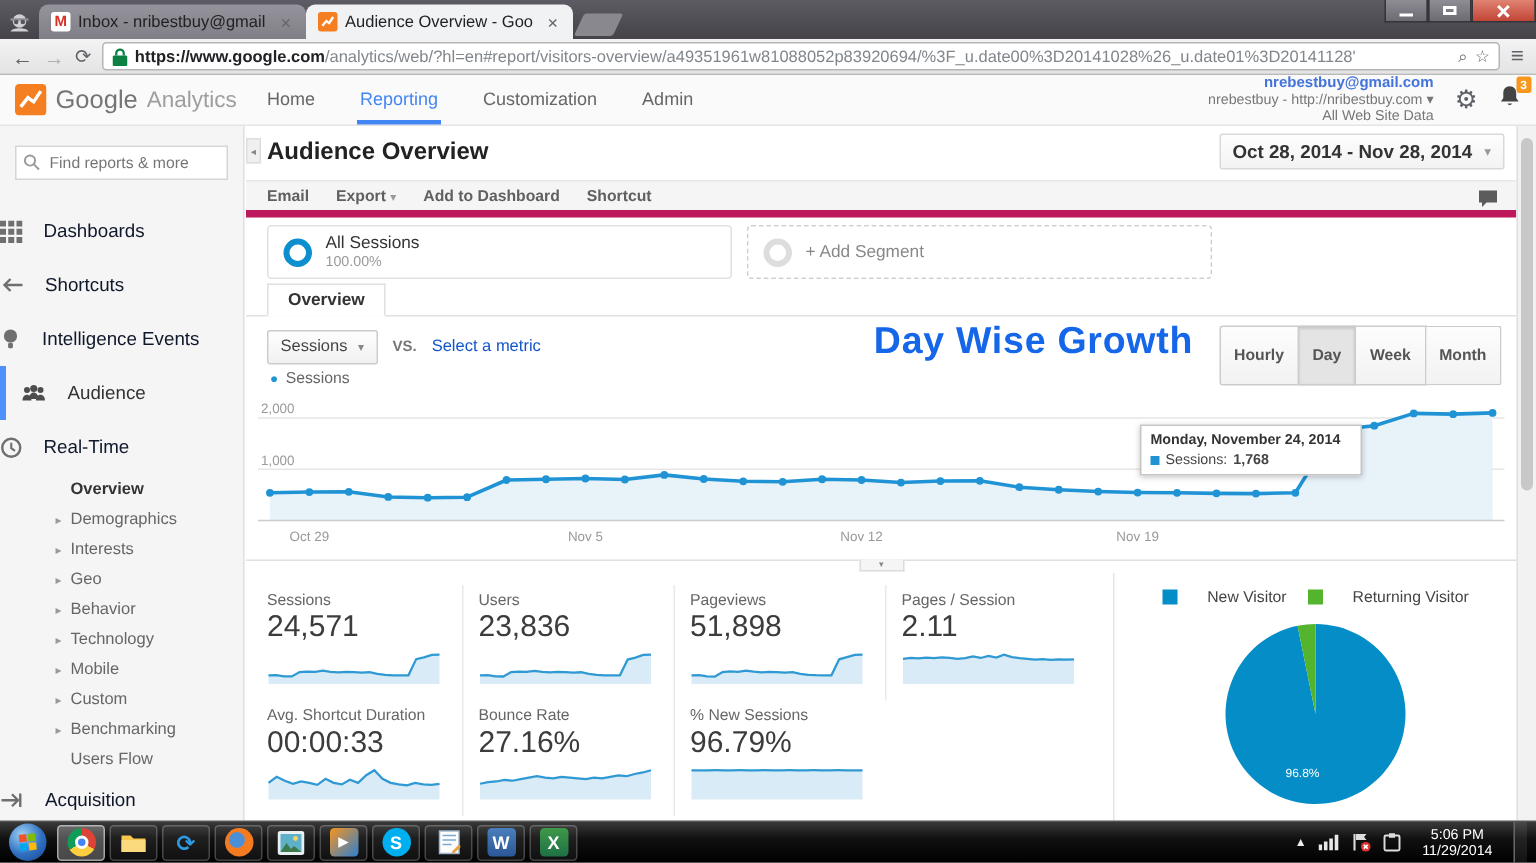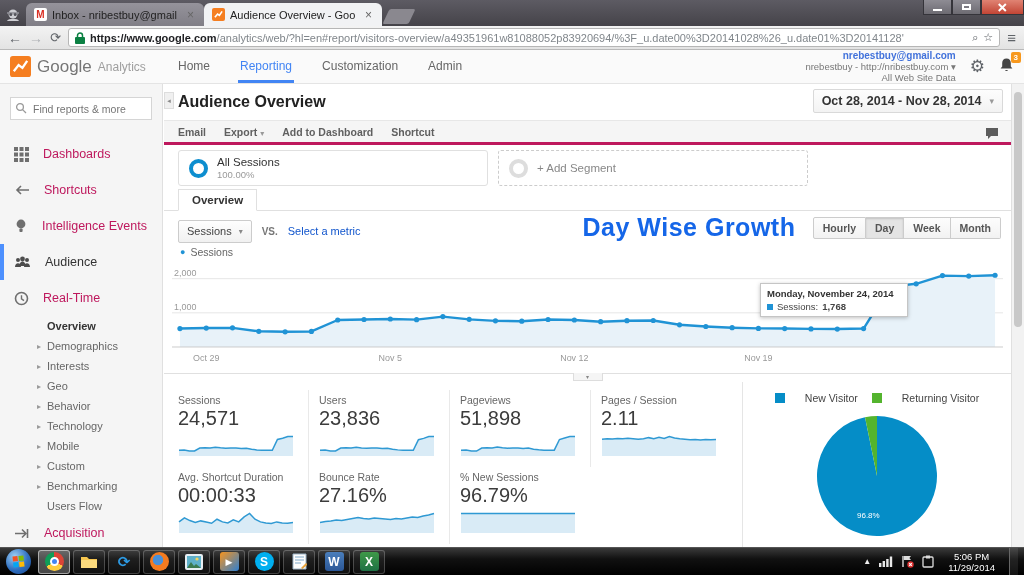--- a/index.html
+++ b/index.html
@@ -44,43 +44,43 @@
   .omni-domain { color:#202124; font-weight:bold; }
   .omni-path { color:#80868b; }
   .omni-ico { color:#5f6368; font-size:11px; }
   .menu-ico { color:#5f6368; font-size:15px; font-weight:bold; }
 
   
   .gahead { position:absolute; top:50px; left:0; right:0; height:34px; background:#fafafa;
     border-bottom:1px solid #e4e4e4; display:flex; align-items:center; padding:0 10px; }
   .galogo { display:flex; align-items:center; gap:6px; width:152px; }
   .galogo .g1 { font-size:17px; color:#757575; }
-  .galogo .g2 { font-size:12px; color:#9e9e9e; }
+  .galogo .g2 { font-size:15px; color:#9e9e9e; }
   .ganav { display:flex; gap:26px; margin-left:14px; }
   .ganav .item { font-size:12px; color:#666; padding:9px 2px 7px; cursor:default; }
   .ganav .item.active { color:#4285f4; border-bottom:3px solid #4285f4; }
   .gaacct { margin-left:auto; text-align:right; font-size:9.5px; color:#777; line-height:11px; }
   .gaacct .em { color:#4272db; font-weight:bold; font-size:10px; }
   .headicons { display:flex; align-items:center; gap:14px; margin-left:14px; }
   .gear { font-size:17px; color:#5f6368; }
   .bellwrap { position:relative; }
   .badge { position:absolute; top:-5px; right:-7px; background:#f7981d; color:#fff;
     font-size:8px; font-weight:bold; padding:1px 3px; border-radius:2px; }
 
   
   .gabody { position:absolute; top:84px; left:0; right:0; bottom:28px; background:#fff; }
   .sidebar { position:absolute; left:0; top:0; bottom:0; width:163px; background:#f5f5f5;
     border-right:1px solid #e0e0e0; overflow:hidden; }
   .sfind { position:relative; margin:13px 10px 0; }
   .sfind input { width:100%; height:23px; border:1px solid #d5d5d5; background:#fff;
     padding:0 4px 0 22px; font-size:10.5px; color:#888; font-family:inherit; }
   .sfind svg { position:absolute; left:5px; top:5px; }
   .snav { margin-top:16px; }
-  .snav-item { display:flex; align-items:center; gap:14px; height:36px; padding-left:14px;
-    font-size:12.5px; color:#be185d; cursor:default; }
+  .snav-item { display:flex; align-items:center; gap:14px; height:36px; 
+    font-size:12.5px; color:#0f172a; cursor:default; }
   .snav-item.active { border-left:4px solid #4d90fe; padding-left:10px; color:#333; }
   .ssub { margin:0 0 2px 0; }
   .ssub-item { display:flex; align-items:center; height:20px; padding-left:47px;
     font-size:11px; color:#666; cursor:default; }
   .ssub-item .ar { width:10px; margin-left:-10px; font-size:8px; color:#999; }
   .ssub-item.sel { font-weight:bold; color:#333; }
 
   .main { position:absolute; left:164px; right:13px; top:0; bottom:0; background:#fff; overflow:hidden; }
   .vscroll { position:absolute; right:0; top:0; bottom:0; width:13px; background:#f2f2f2;
     border-left:1px solid #e0e0e0; }
@@ -88,21 +88,21 @@
   .collapse-btn { position:absolute; left:0; top:8px; width:10px; height:17px; background:#f0f0f0;
     border:1px solid #ddd; font-size:7px; color:#888; display:flex; align-items:center; justify-content:center; }
 
   .rhead { position:relative; height:36px; }
   .rtitle { position:absolute; left:14px; top:9px; font-size:16px; font-weight:bold; color:#222; }
   .daterange { position:absolute; right:8px; top:5px; height:24px; background:linear-gradient(#fdfdfd,#f3f3f3);
     border:1px solid #d9d9d9; border-radius:2px; display:flex; align-items:center; gap:8px;
     padding:0 8px; font-size:12.5px; font-weight:bold; color:#333; }
   .daterange .car { color:#999; font-size:9px; }
 
-  .rtoolbar { height:25px; background:#f5f5f5; border-top:1px solid #e7e7e7; border-bottom:3px solid #be185d;
+  .rtoolbar { height:25px; background:#f5f5f5; border-top:1px solid #e7e7e7; border-bottom:5px solid #be185d;
     display:flex; align-items:center; gap:18px; padding:0 14px; position:relative; }
   .rtool { font-size:10.5px; font-weight:bold; color:#606060; cursor:default; }
   .rtool .car { font-size:8px; color:#999; }
   .fbico { position:absolute; right:12px; top:5px; }
 
   .segments { height:44px; display:flex; gap:10px; padding:5px 14px 0; }
   .segbox { width:310px; height:36px; background:#fff; border:1px solid #e0e0e0; border-radius:3px;
     display:flex; align-items:center; gap:9px; padding:0 10px; }
   .segbox.add { border:1px dashed #ccc; color:#999; }
   .ring { width:19px; height:19px; border-radius:50%; border:4px solid #0d8ecf; }
@@ -117,21 +117,21 @@
 
   .controls { height:34px; position:relative; padding:6px 0 0 14px; display:flex; align-items:center; gap:10px; }
   .met-dd { height:23px; background:linear-gradient(#fefefe,#f1f1f1); border:1px solid #ccc; border-radius:2px;
     display:flex; align-items:center; gap:7px; padding:0 8px; font-size:11px; color:#444; }
   .met-dd .car { font-size:8px; color:#888; }
   .vs { font-size:10px; color:#777; font-weight:bold; }
   .selmet { font-size:11px; color:#15c; }
   .annot { position:absolute; left:390px; top:2px; width:270px; text-align:center;
     font-size:25px; font-weight:bold; color:#1566e8; letter-spacing:0.5px; }
   .granbtns { position:absolute; right:10px; top:6px; display:flex; }
-  .gbtn { height:22px; padding:0 9px; display:flex; align-items:center; background:linear-gradient(#fdfdfd,#f2f2f2);
+  .gbtn { height:40px; padding:0 9px; display:flex; align-items:center; background:linear-gradient(#fdfdfd,#f2f2f2);
     border:1px solid #ccc; border-left:none; font-size:10.5px; font-weight:bold; color:#555; }
   .gbtn:first-child { border-left:1px solid #ccc; border-radius:2px 0 0 2px; }
   .gbtn:last-child { border-radius:0 2px 2px 0; }
   .gbtn.active { background:#e4e4e4; box-shadow:inset 0 1px 2px rgba(0,0,0,.15); }
 
   .legendrow { height:14px; padding-left:16px; display:flex; align-items:center; gap:5px; }
   .ldot { color:#2093d5; font-size:9px; }
   .ltxt { font-size:10.5px; color:#666; }
 
   .chartwrap { position:relative; height:114px; padding:0 6px; }

